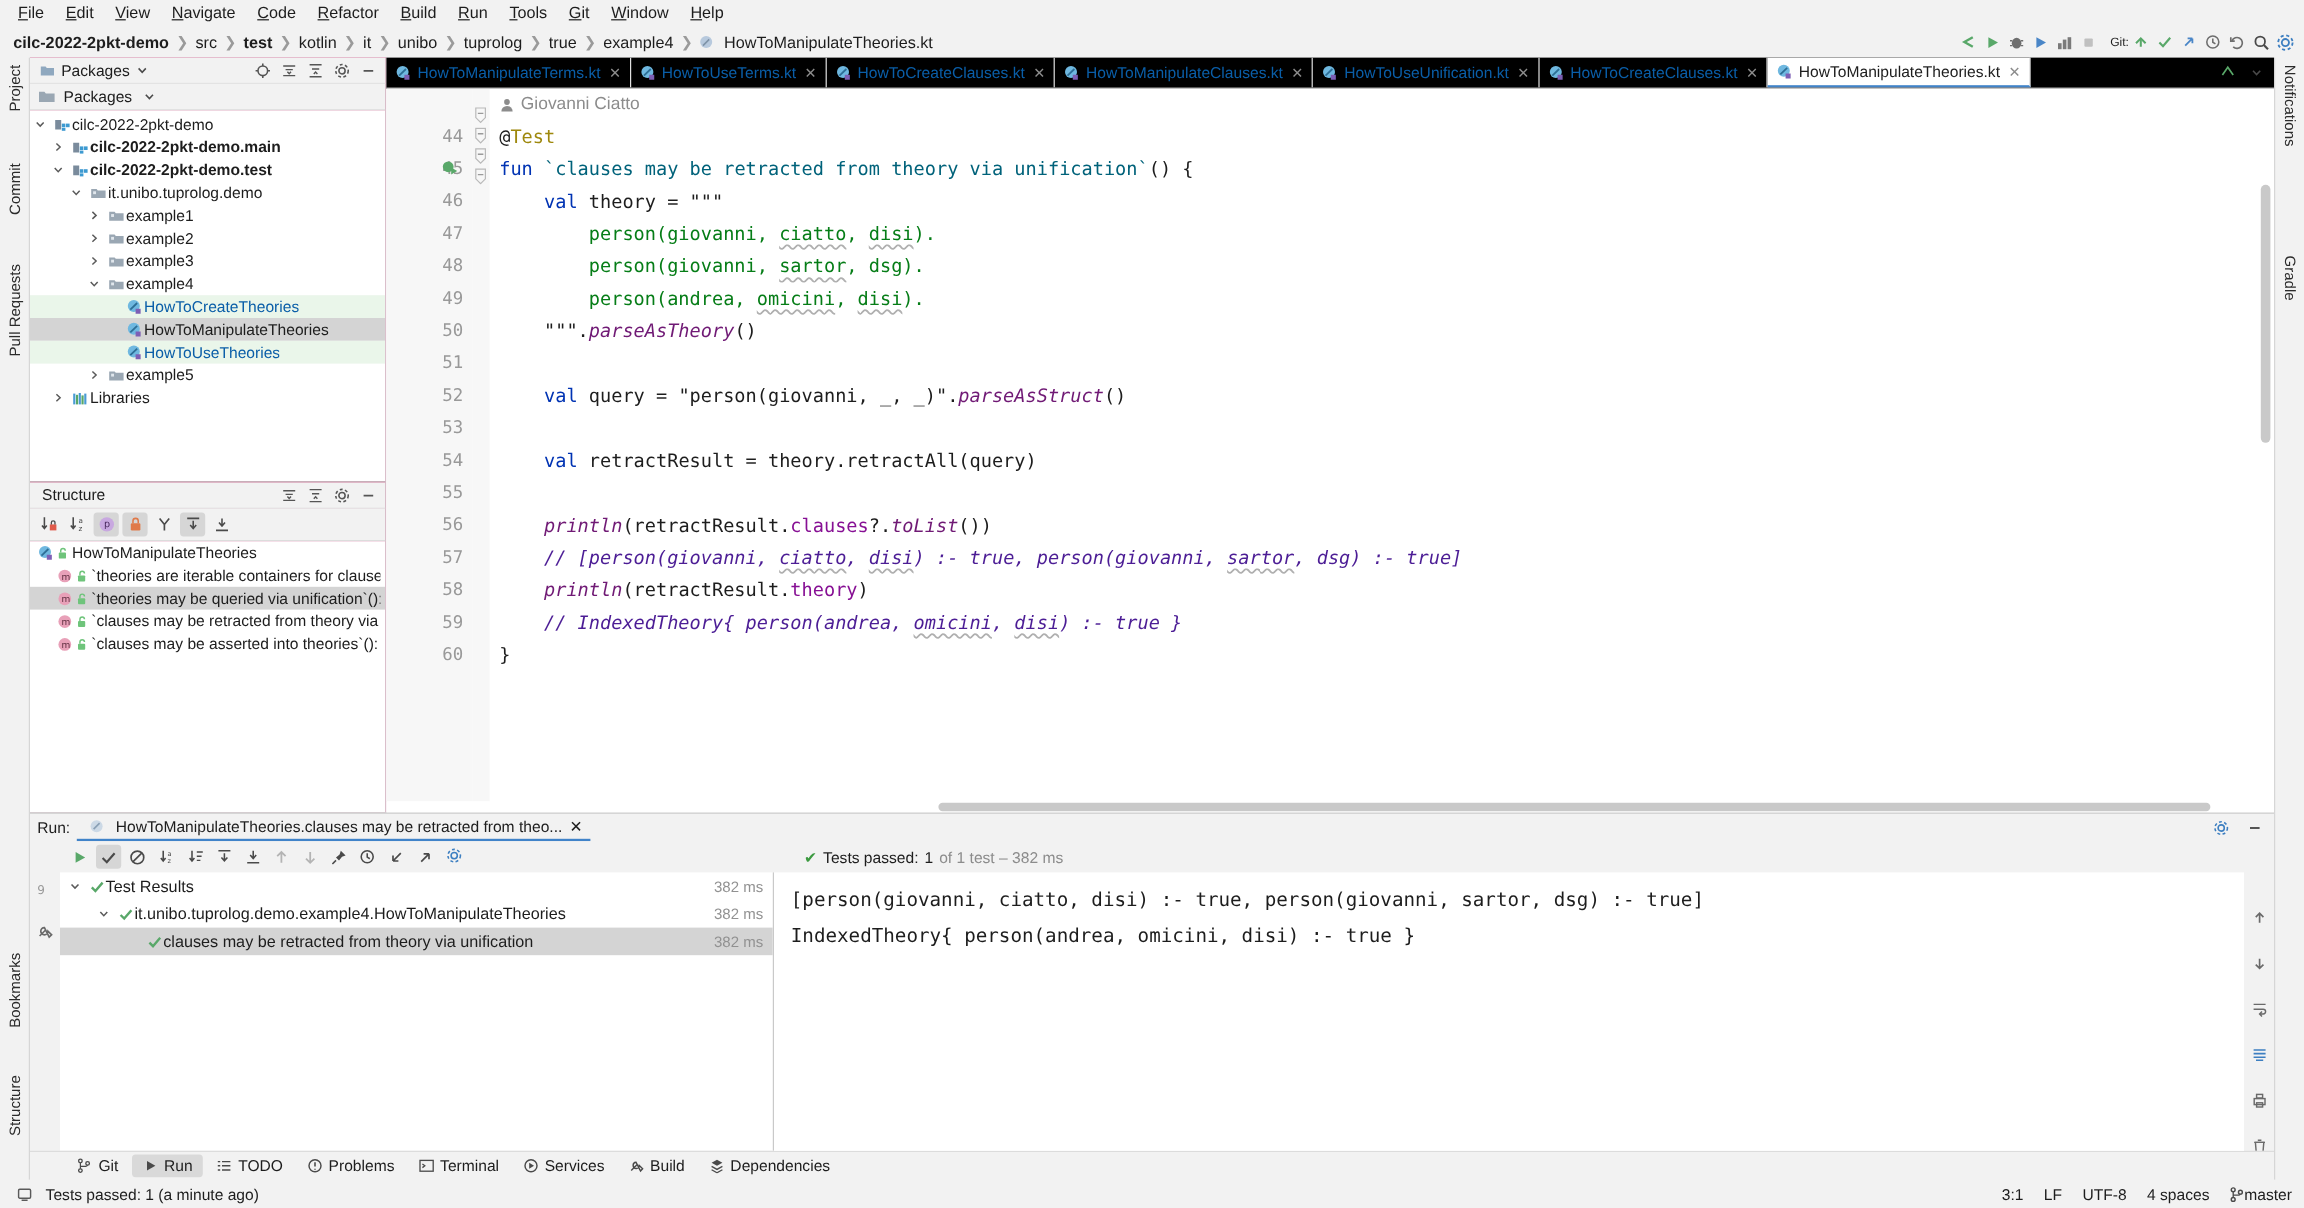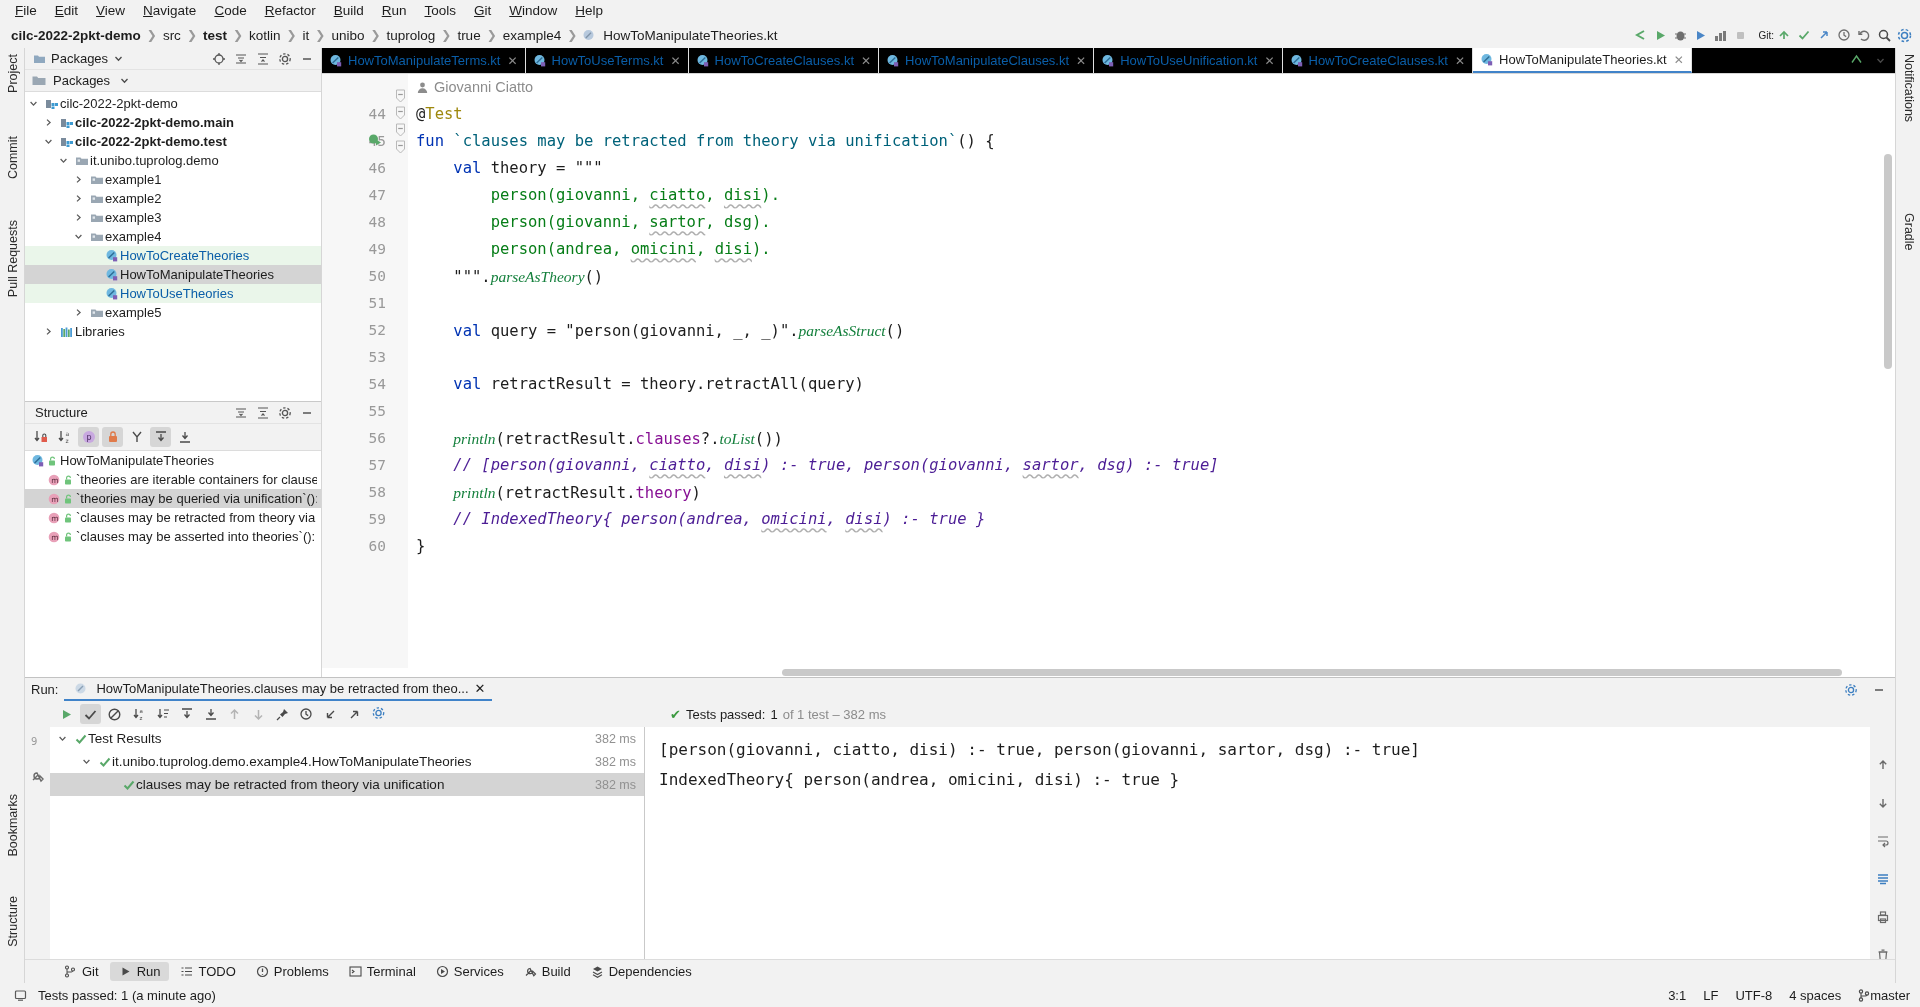--- a/index.html
+++ b/index.html
@@ -88,21 +88,21 @@
   .foldcol { width: 14px; flex: none; background: #f7f7f7; position: relative; }
   .codearea { flex: 1 1 auto; position: relative; overflow: hidden; padding-left: 8px; }
   .cline {
     height: 27px; line-height: 27px; white-space: pre;
     font-family: "DejaVu Sans Mono", monospace; font-size: 15.5px; color: #1d1d1d;
   }
   .kw { color: #0033b3; }
   .str { color: #067d17; }
   .ann { color: #9e880d; }
   .fnname { color: #00627a; }
-  .fnit { color: #15803d; font-style: italic; font-family: Liberation Serif, serif; }
+  .fnit { color: #701a75; font-style: italic; }
   .prop { color: #871094; }
   .cmt { color: #4c1d95; font-style: italic; }
   .sqg { text-decoration: underline; text-decoration-style: wavy; text-decoration-color: #b0b0b0; text-underline-offset: 3px; }
   .authorline { height: 27px; line-height: 27px; color: #8c8c8c; font-size: 14.5px; font-family: "Liberation Sans", sans-serif; display:flex; align-items:center; gap:5px;}
 
   .edscroll { position: absolute; right: 0; top: 0; width: 14px; bottom: 0; background: #fff; }
   .edscroll .thumb { position: absolute; right: 3px; width: 8px; border-radius: 4px; background: #c9c9c9; }
   .hscroll { height: 9px; background: #fff; position: relative; flex: none; }
   .hscroll .hthumb { position: absolute; height: 7px; top: 1px; border-radius: 4px; background: #c9c9c9; }
 

